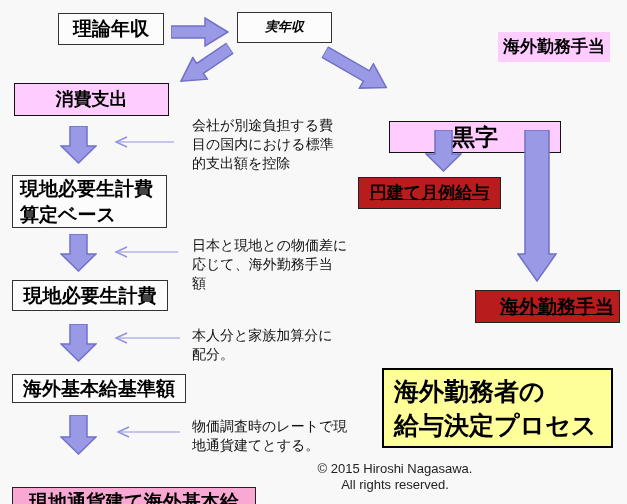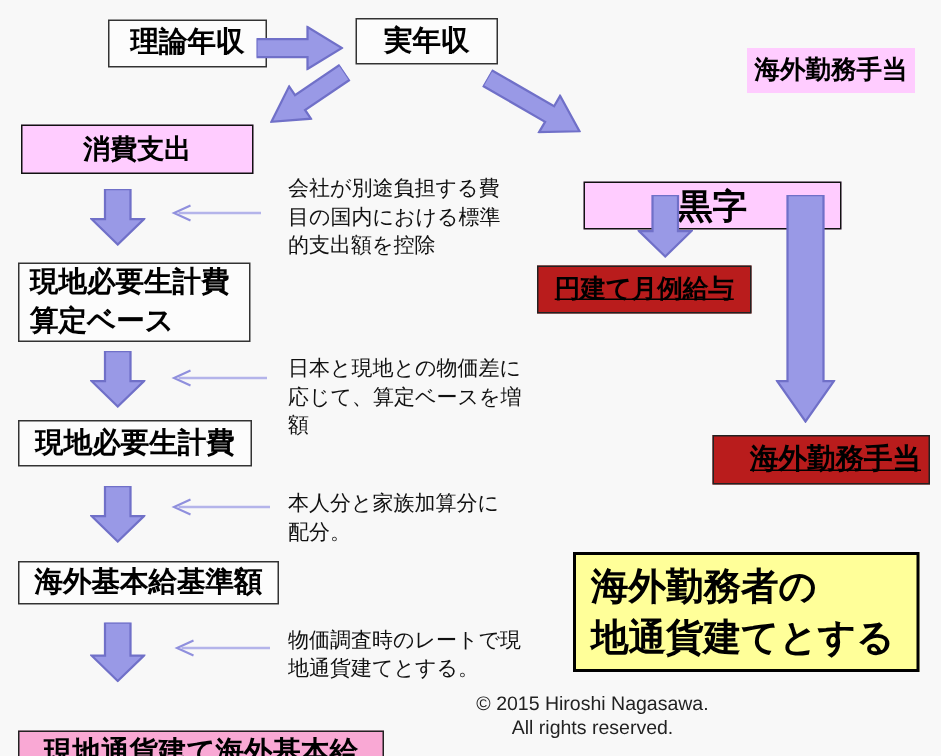--- a/index.html
+++ b/index.html
@@ -22,22 +22,22 @@
     font-weight:600;
     white-space:pre-line;
     line-height:1.25;
   }
   .box-white{background:#fcfcfc;border:1.6px solid #333;}
   .box-pink{background:#ffccff;border:1.8px solid #111;}
   .box-gray{background:#b91c1c;border:1.5px solid #222;text-decoration:underline;}
   .box-lavender{background:#f9a8d4;border:1.5px solid #222;margin-top:23px;}
   .label-pink{background:#ffccff;border:none;}
 
-  .n-riron{left:72px;top:13px;width:106px;height:32px;font-size:19px;}
-  .n-jitsu{left:237px;top:12px;width:95px;height:31px;font-size:19px;}
+  .n-riron{left:58px;top:13px;width:106px;height:32px;font-size:19px;}
+  .n-jitsu{left:237px;top:12px;width:95px;height:31px;font-size:13px;font-style:italic;}
   .n-kashobun{left:498px;top:32px;width:112px;height:30px;font-size:17px;}
   .n-shohi{left:14px;top:83px;width:155px;height:33px;font-size:18px;}
   .n-kuroji{left:389px;top:83px;width:172px;height:32px;font-size:23px;margin-top:38px;}
   .n-genchi-base{left:12px;top:175px;width:155px;height:53px;font-size:19px;line-height:26px;justify-content:flex-start;text-align:left;padding-left:7px;}
   .n-genchi-hitsuyou{left:12px;top:280px;width:156px;height:31px;font-size:19px;}
   .n-kaigai-kijun{left:12px;top:374px;width:174px;height:29px;font-size:19px;}
   .n-genchi-tsuka{left:12px;top:464px;width:244px;height:30px;font-size:19px;}
   .n-endate{left:358px;top:177px;width:143px;height:32px;font-size:17px;}
   .n-kaigai-teate{left:475px;top:290px;width:145px;height:33px;font-size:19px;padding-left:19px;}
 
@@ -138,26 +138,26 @@
   </svg>
   <svg class="arr" style="left:114px;top:426px;" width="66" height="12">
     <line x1="66" y1="6" x2="7" y2="6" stroke="#b4b4ea" stroke-width="1.6"></line>
     <polyline points="15,1 4,6 15,11" fill="none" stroke="#8f8fdd" stroke-width="1.4"></polyline>
   </svg>
 
   <div class="ann ann-1">会社が別途負担する費
 目の国内における標準
 的支出額を控除</div>
   <div class="ann ann-2">日本と現地との物価差に
-応じて、算定ベースを増
+応じて、海外勤務手当
 額</div>
   <div class="ann ann-3">本人分と家族加算分に
 配分。</div>
   <div class="ann ann-4">物価調査時のレートで現
 地通貨建てとする。</div>
 
   <div class="title-box">海外勤務者の
-地通貨建てとする</div>
+給与決定プロセス</div>
 
   <div class="footer">© 2015 Hiroshi Nagasawa.
 All rights reserved.</div>
 
 </div>
 
 </body></html>

